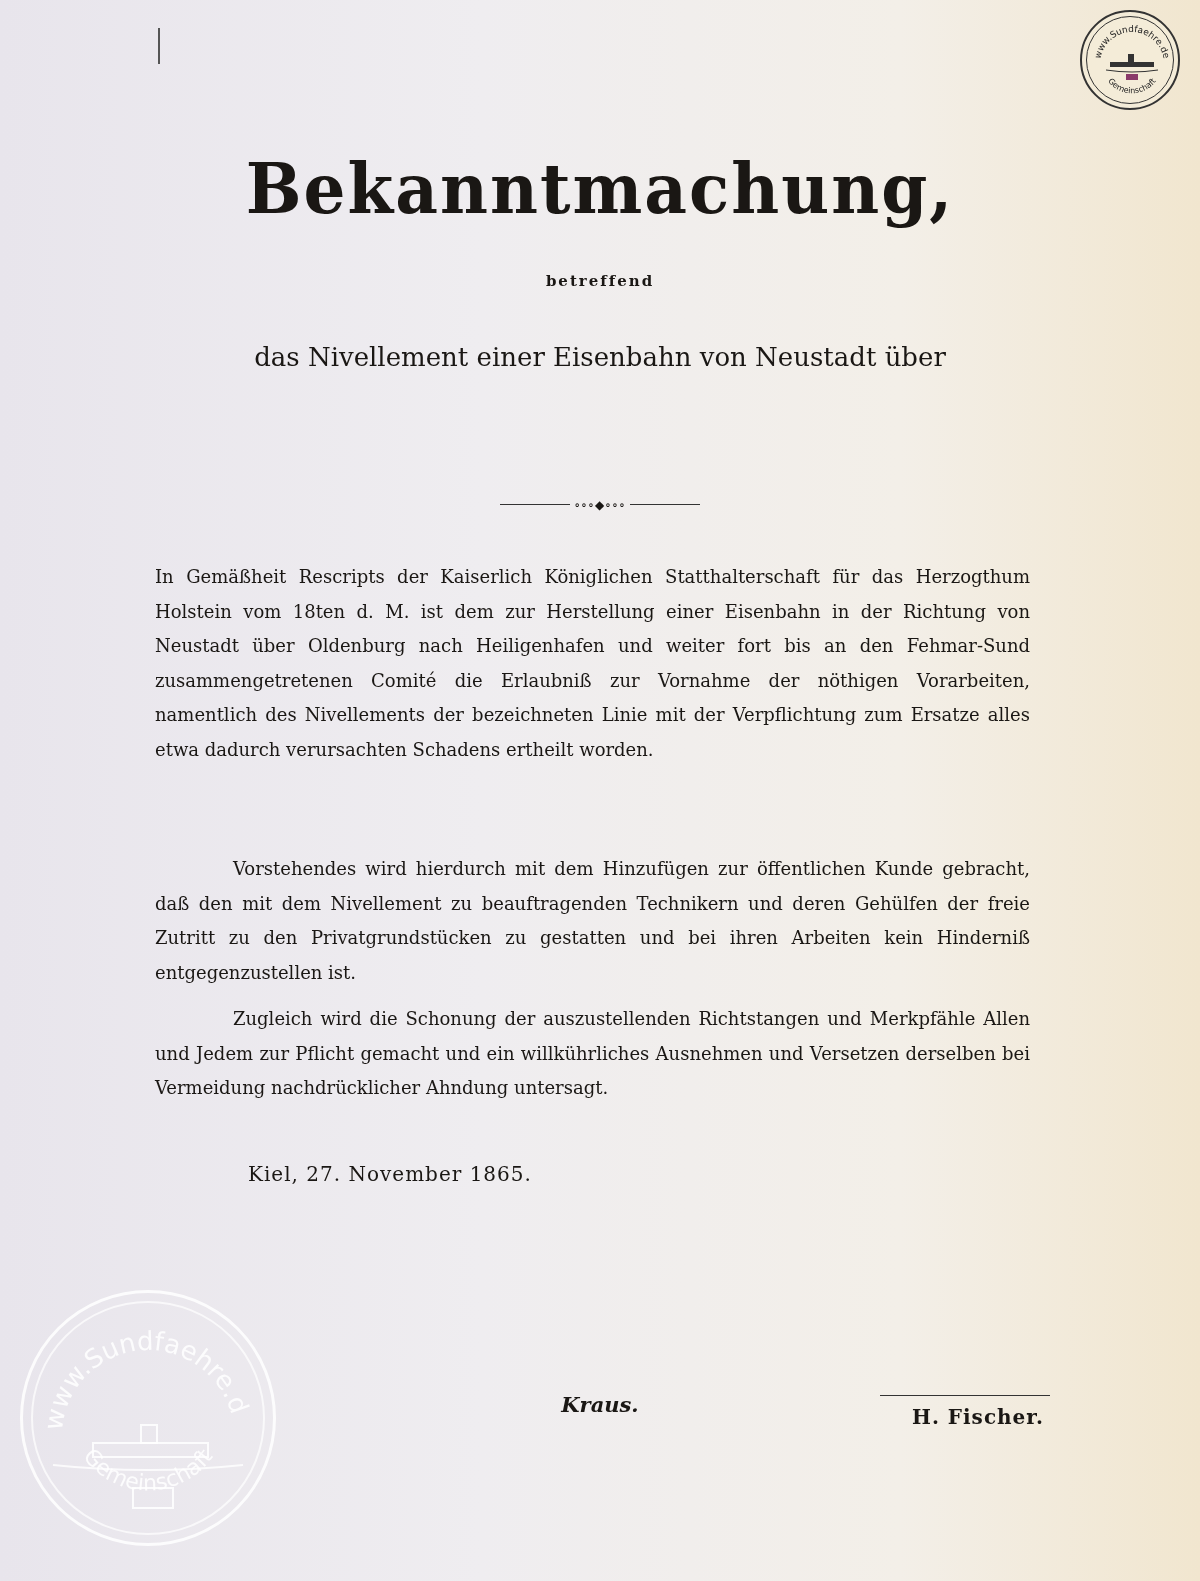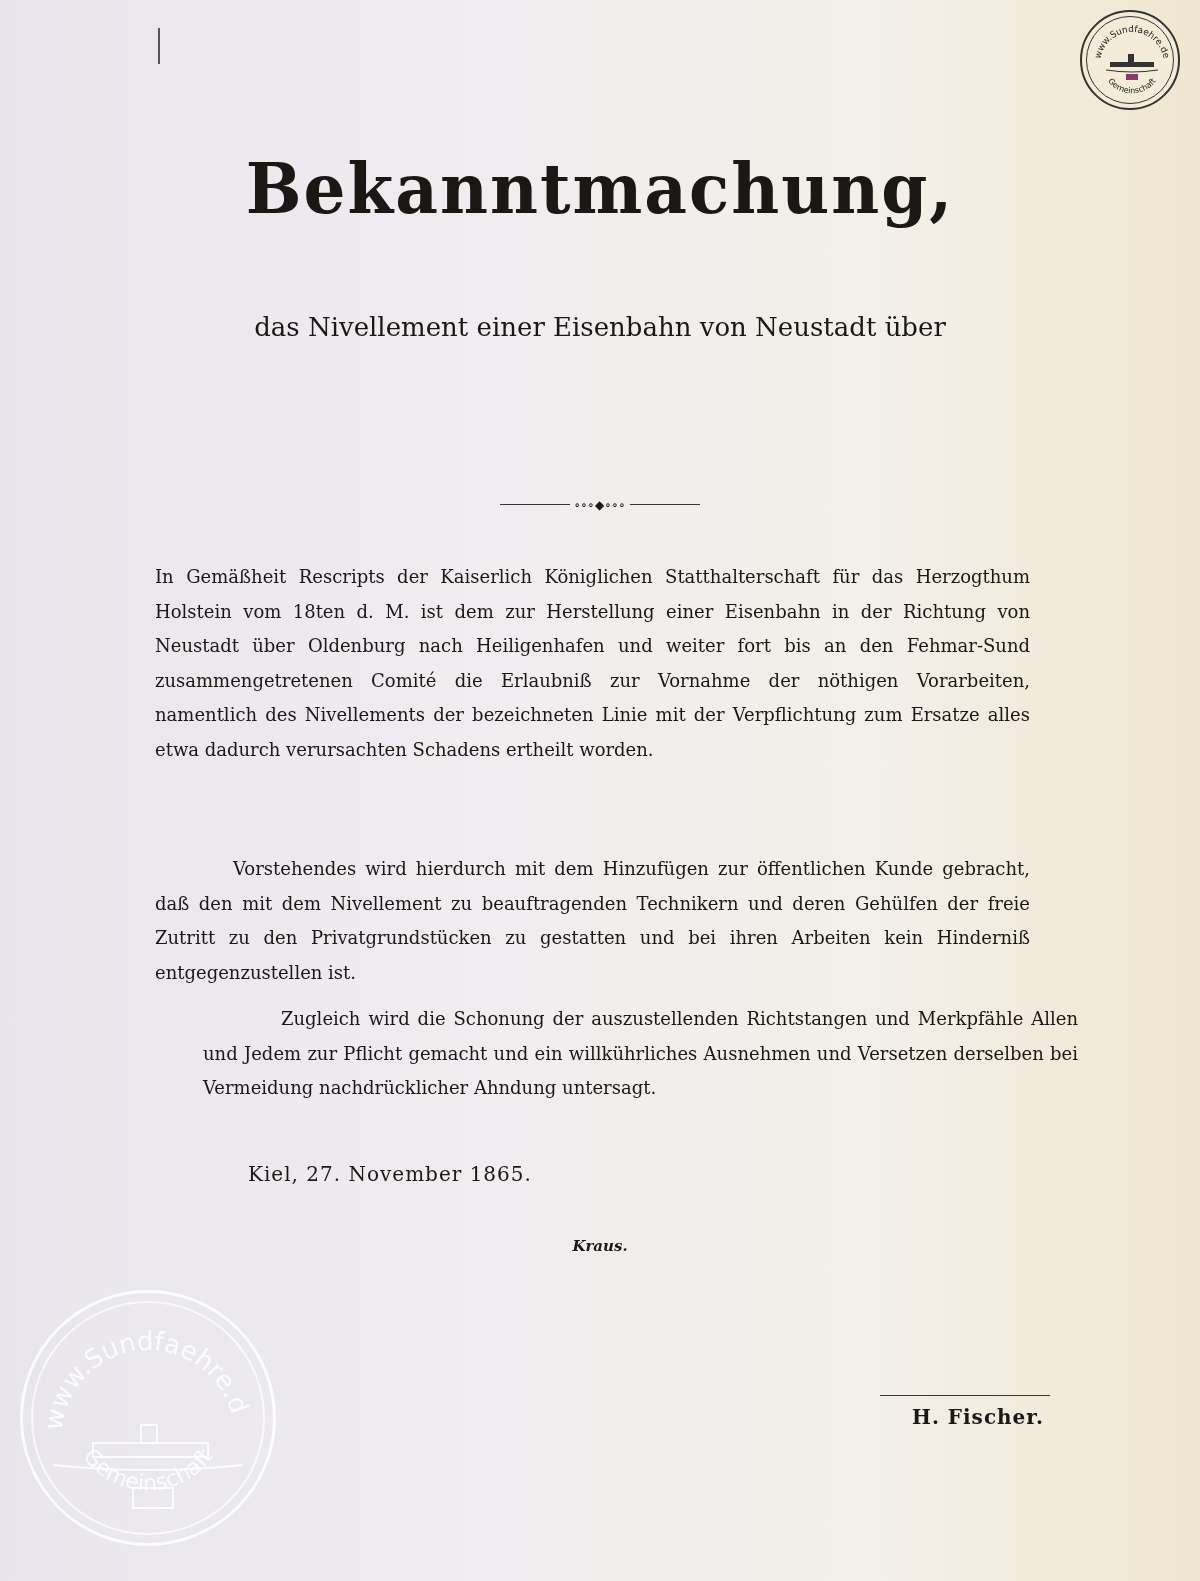--- a/index.html
+++ b/index.html
@@ -7,31 +7,31 @@
     width: 1200px; height: 1581px; overflow: hidden; position: relative;
     background: linear-gradient(90deg, #e8e5ec 0%, #efedf0 40%, #f3efe8 75%, #f1e6cf 100%);
     font-family: "DejaVu Serif", serif;
     color: #1a1714;
   }
   .paper { position: absolute; left: 0; top: 0; width: 1200px; height: 1581px; }
   .center { position: absolute; left: 0; width: 1200px; text-align: center; }
   .title { top: 150px; font-size: 66px; font-weight: bold; letter-spacing: 2px; font-family: "DejaVu Serif", serif; transform: scaleY(1.05); }
   .subtitle { top: 272px; font-size: 15px; letter-spacing: 2px; font-weight: bold; }
   .sub-line { font-size: 26px; line-height: 46px; }
-  .sub-block { top: 304px; }
+  .sub-block { top: 334px; }
   .ornament { top: 494px; }
   .ornament .line { display: inline-block; width: 70px; height: 1px; background: #333; vertical-align: middle; }
   .ornament .dots { display: inline-block; font-size: 12px; vertical-align: middle; margin: 0 4px; letter-spacing: 1px; }
   .body-text { position: absolute; left: 155px; width: 875px; font-size: 18px; line-height: 34.5px; text-align: justify; }
   .p1 { top: 560px; }
   .p2 { top: 852px; text-indent: 78px; }
-  .p3 { top: 1002px; text-indent: 78px; margin-left: 48px; }
+  .p3 { top: 1002px; text-indent: 78px; }
   .date { position: absolute; left: 248px; top: 1162px; font-size: 20px; letter-spacing: 1px; }
   .authority { top: 1238px; font-size: 38px; font-style: italic; letter-spacing: 1px; }
-  .signer { top: 1237px; font-size: 15px; font-style: italic; font-weight: bold; }
+  .signer { top: 1392px; font-size: 21px; font-style: italic; font-weight: bold; }
   .sig-line { position: absolute; left: 880px; top: 1395px; width: 170px; height: 1px; background: #333; }
   .fischer { position: absolute; left: 912px; top: 1405px; font-size: 20px; font-weight: bold; letter-spacing: 1px; }
   .mark { position: absolute; left: 158px; top: 28px; width: 2px; height: 36px; background: #555; }
   .stamp-top { position: absolute; left: 1080px; top: 10px; width: 100px; height: 100px; border-radius: 50%; background: #f4ecd8; border: 2px solid #333; box-sizing: border-box; }
   .stamp-top .inner { position: absolute; left: 4px; top: 4px; right: 4px; bottom: 4px; border-radius: 50%; border: 1px solid #333; }
   .stamp-top svg, .stamp-wm svg { position: absolute; left: 0; top: 0; }
   .stamp-wm { position: absolute; left: 20px; top: 1290px; width: 256px; height: 256px; border-radius: 50%; border: 3px solid rgba(255,255,255,0.85); box-sizing: border-box; }
   .stamp-wm .inner { position: absolute; left: 8px; top: 8px; right: 8px; bottom: 8px; border-radius: 50%; border: 2px solid rgba(255,255,255,0.7); }
 </style>
 </head>
@@ -51,20 +51,21 @@
       <text font-size="9" font-family="DejaVu Sans, sans-serif" fill="#222"><textPath href="#arcTop" startOffset="50%" text-anchor="middle">www.Sundfaehre.de</textPath></text>
       <text font-size="8" font-family="DejaVu Sans, sans-serif" fill="#222"><textPath href="#arcBot" startOffset="50%" text-anchor="middle">Gemeinschaft</textPath></text>
       <rect x="28" y="50" width="44" height="5" fill="#333"></rect>
       <rect x="46" y="42" width="6" height="8" fill="#333"></rect>
       <path d="M 24 58 Q 50 62 76 58" stroke="#333" fill="none"></path>
       <rect x="44" y="62" width="12" height="6" fill="#8a3a6a"></rect>
     </svg>
   </div>
 
   <div class="center title">Bekanntmachung,</div>
+  <div class="center subtitle">betreffend</div>
 
   <div class="center sub-block">
     <div class="sub-line">das Nivellement einer Eisenbahn von Neustadt über</div>
   </div>
 
   <div class="center ornament">
     <span class="line"></span><span class="dots">∘∘∘◆∘∘∘</span><span class="line"></span>
   </div>
 
   <div class="body-text p1">In Gemäßheit Rescripts der Kaiserlich Königlichen Statthalterschaft für das Herzogthum Holstein vom 18ten d. M. ist dem zur Herstellung einer Eisenbahn in der Richtung von Neustadt über Oldenburg nach Heiligenhafen und weiter fort bis an den Fehmar-Sund zusammengetretenen Comité die Erlaubniß zur Vornahme der nöthigen Vorarbeiten, namentlich des Nivellements der bezeichneten Linie mit der Verpflichtung zum Ersatze alles etwa dadurch verursachten Schadens ertheilt worden.</div>

